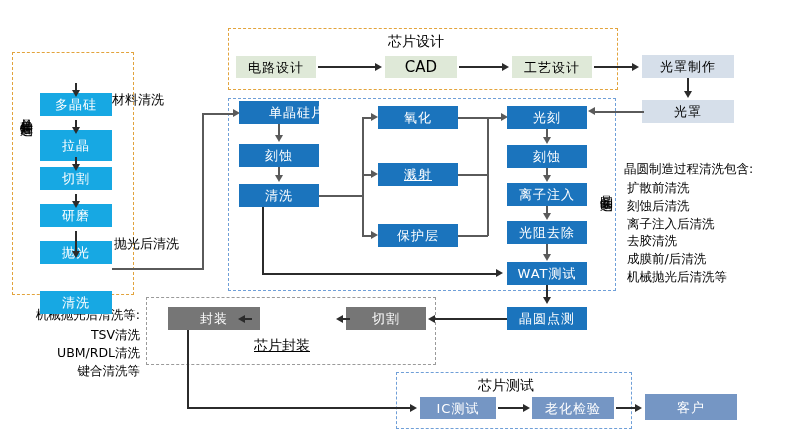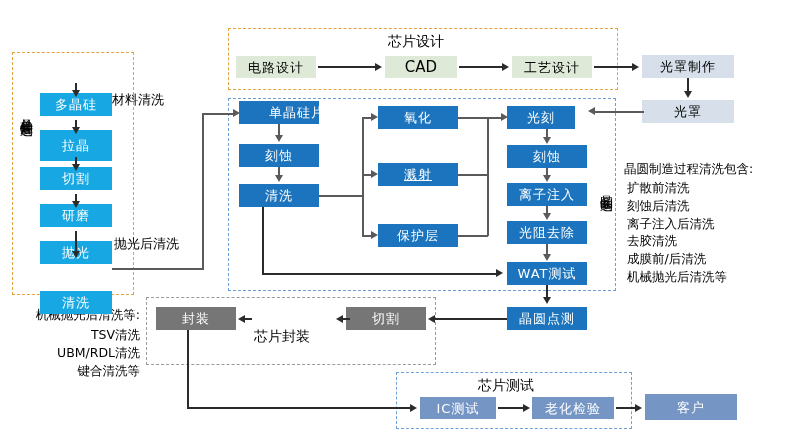--- a/index.html
+++ b/index.html
@@ -91,21 +91,21 @@
   <div class="group gray" style="left:146px;top:297px;width:290px;height:68px;"></div>
 
   <div class="group blue" style="left:396px;top:372px;width:236px;height:57px;"></div>
 
   <div class="vlabel" style="left:18px;top:108px;height:132px;">单晶硅片制造</div>
 
   <div class="label sectiontitle" style="left:388px;top:33px;">芯片设计</div>
 
   <div class="vlabel" style="left:598px;top:185px;height:84px;">晶圆制造</div>
 
-  <div class="label sectiontitle" style="left:254px;top:328px;">芯片封装</div>
+  <div class="label sectiontitle" style="left:254px;top:337px;text-decoration:underline;">芯片封装</div>
 
   <div class="label sectiontitle" style="left:478px;top:377px;">芯片测试</div>
 
   <div class="label" style="left:112px;top:92px;">材料清洗</div>
 
   <div class="label" style="left:114px;top:236px;">抛光后清洗</div>
 
   <div class="textblock" style="left:624px;top:160px;">晶圆制造过程清洗包含:</div>
   <div class="textblock" id="fab-note-items" style="left:627px;top:179px;">扩散前清洗
 刻蚀后清洗
@@ -217,21 +217,21 @@
   <div class="ln h" style="left:362px;top:235px;width:12px;"></div>
   <div class="ar r" style="left:371px;top:231px;"></div>
 
   <div class="ln h" style="left:458px;top:117px;width:30px;"></div>
   <div class="ln h" style="left:458px;top:174px;width:30px;"></div>
   <div class="ln h" style="left:458px;top:235px;width:30px;"></div>
   <div class="ln v" style="left:487px;top:117px;height:119px;"></div>
   <div class="ln h" style="left:487px;top:117px;width:17px;"></div>
   <div class="ar r" style="left:501px;top:113px;"></div>
 
-  <div class="node blue" style="left:507px;top:106px;width:68px;height:23px;">
+  <div class="node blue" style="left:507px;top:106px;width:80px;height:23px;">
     <span>光刻</span>
   </div>
   <div class="node blue" style="left:507px;top:145px;width:80px;height:23px;">
     <span>刻蚀</span>
   </div>
   <div class="node blue" style="left:507px;top:183px;width:80px;height:23px;">
     <span>离子注入</span>
   </div>
   <div class="node blue" style="left:507px;top:221px;width:80px;height:23px;">
     <span>光阻去除</span>
@@ -255,21 +255,21 @@
 
   <div class="node blue" style="left:507px;top:307px;width:80px;height:23px;">
     <span>晶圆点测</span>
   </div>
   <div class="ln v dark" style="left:546px;top:285px;height:13px;"></div>
   <div class="ar d dark" style="left:543px;top:297px;"></div>
 
   <div class="node gray" style="left:346px;top:307px;width:80px;height:23px;">
     <span>切割</span>
   </div>
-  <div class="node gray" style="left:156px;top:307px;width:80px;height:23px;">
+  <div class="node gray" style="left:168px;top:307px;width:92px;height:23px;">
     <span>封装</span>
   </div>
 
   <div class="ln h dark" style="left:434px;top:318px;width:73px;"></div>
   <div class="ar l dark" style="left:428px;top:315px;"></div>
   <div class="ln h dark" style="left:342px;top:318px;width:8px;"></div>
   <div class="ar l dark" style="left:336px;top:315px;"></div>
   <div class="ln h dark" style="left:244px;top:318px;width:8px;"></div>
   <div class="ar l dark" style="left:238px;top:315px;"></div>
 

